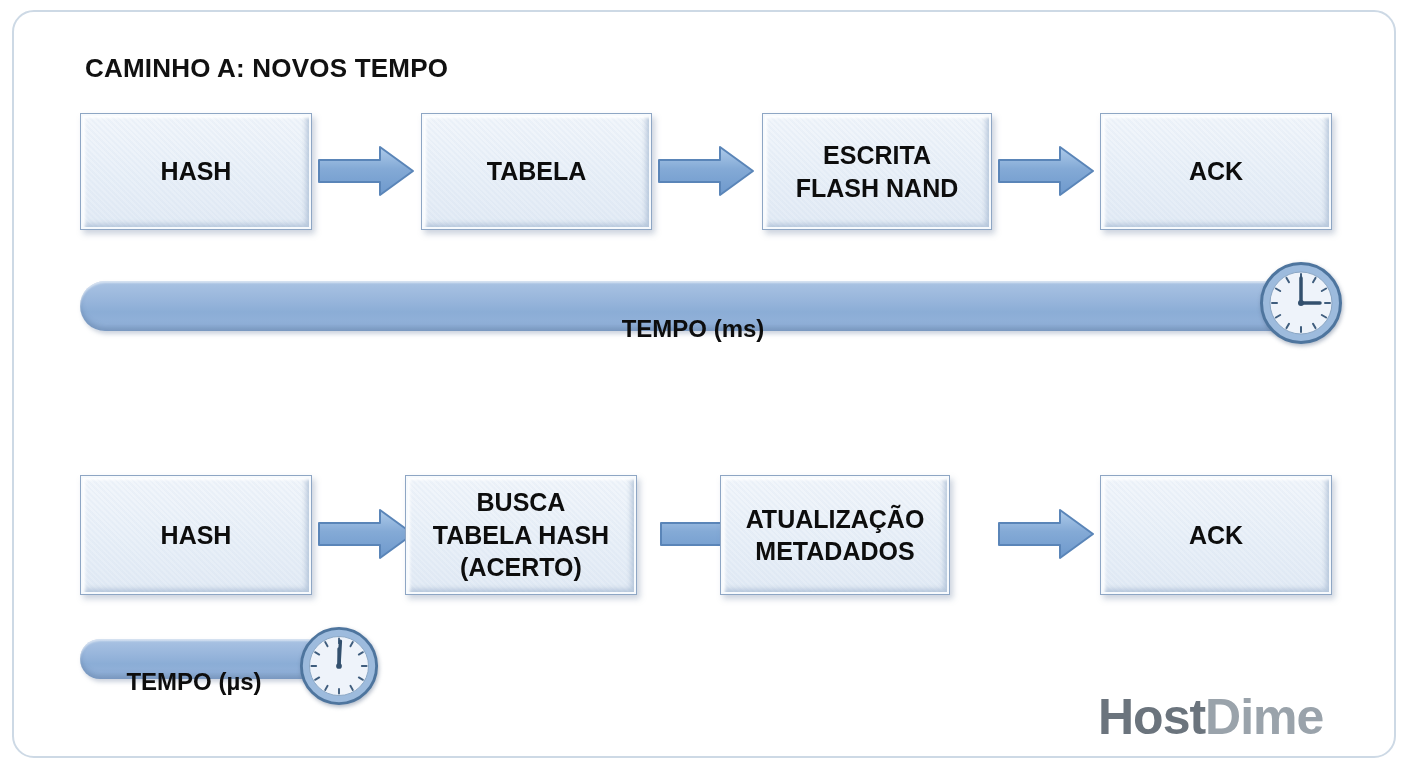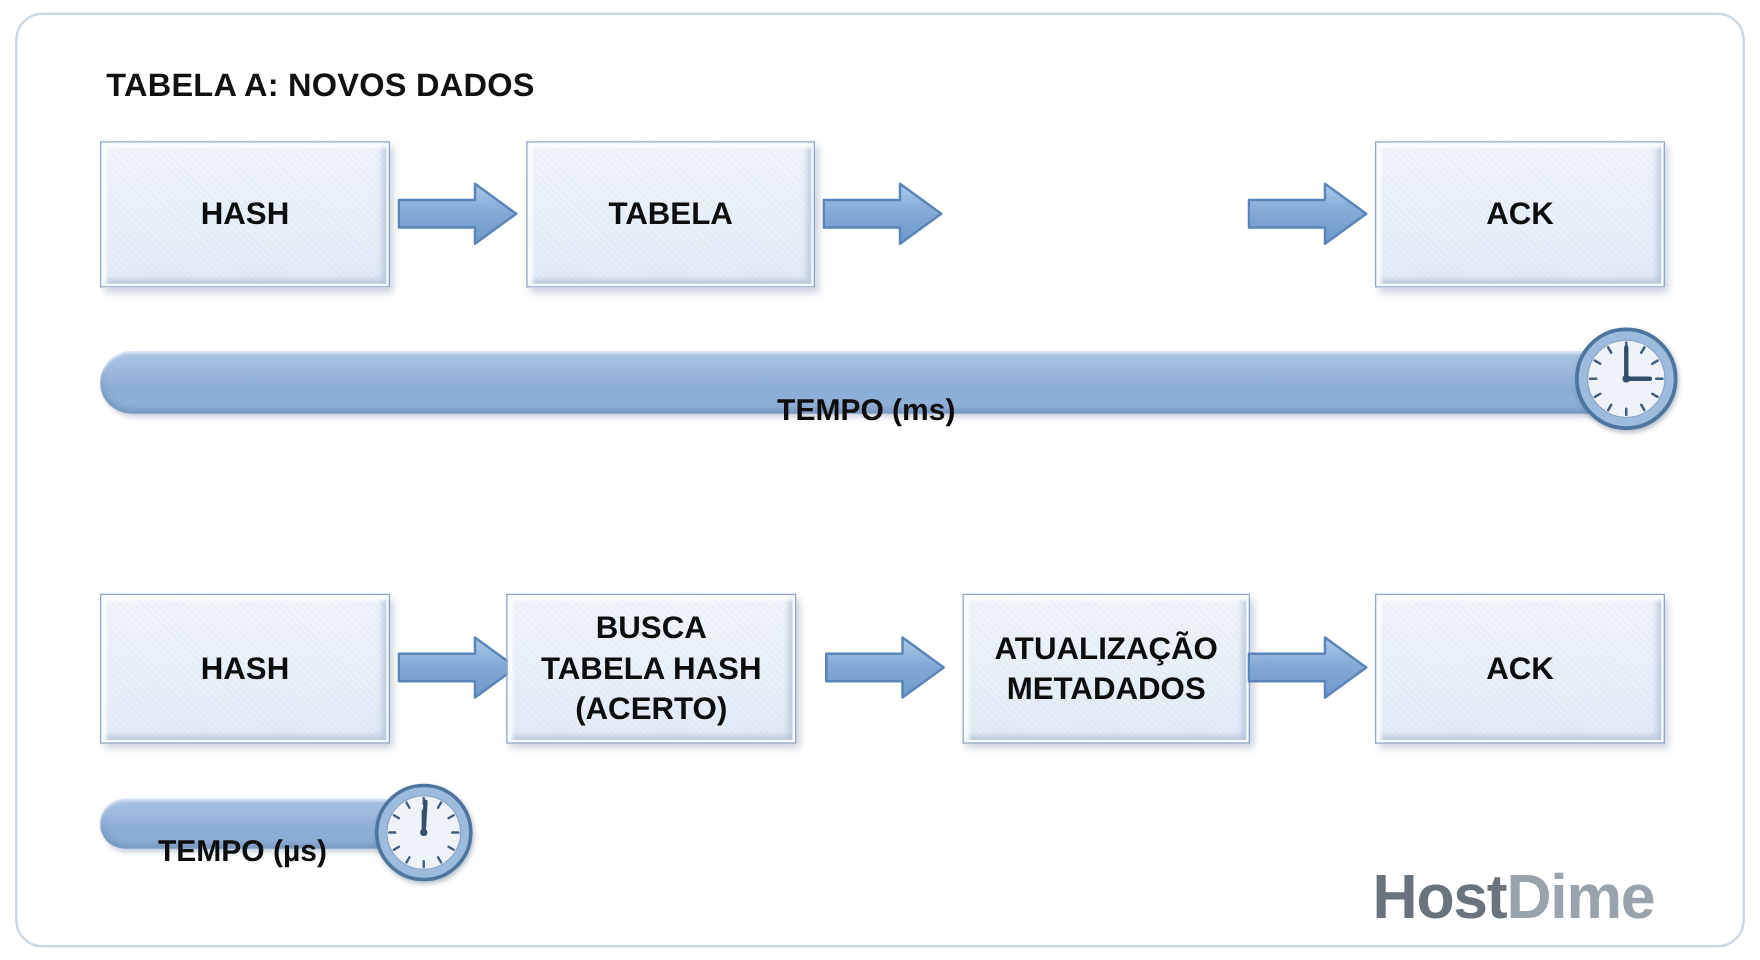--- a/index.html
+++ b/index.html
@@ -61,38 +61,42 @@
   <svg width="0" height="0" style="position:absolute" aria-hidden="true">
     <defs>
       <linearGradient id="arrowGrad" x1="0" y1="0" x2="0" y2="1">
         <stop offset="0" stop-color="#aecbea"></stop>
         <stop offset="0.45" stop-color="#84aad6"></stop>
         <stop offset="1" stop-color="#6e99cc"></stop>
       </linearGradient>
     </defs>
   </svg>
 
-  <div class="path-title" style="left:85px;top:53px;">TABELA A: NOVOS DADOS</div>
+  <div class="path-title" style="left:85px;top:53px;">CAMINHO A: NOVOS TEMPO</div>
 
   <div class="flow-box" style="left:80px;top:113px;width:230px;height:115px;">
     <span class="label">HASH</span>
   </div>
 
   <svg class="arrow" style="left:318px;top:145px;" viewBox="0 0 97 52">
     <path d="M1,15 L62,15 L62,2 L95,26 L62,50 L62,37 L1,37 Z" fill="url(#arrowGrad)" stroke="#5a85b8" stroke-width="2" stroke-linejoin="round"></path>
   </svg>
 
   <div class="flow-box" style="left:421px;top:113px;width:229px;height:115px;">
     <span class="label">TABELA</span>
   </div>
 
   <svg class="arrow" style="left:658px;top:145px;" viewBox="0 0 97 52">
     <path d="M1,15 L62,15 L62,2 L95,26 L62,50 L62,37 L1,37 Z" fill="url(#arrowGrad)" stroke="#5a85b8" stroke-width="2" stroke-linejoin="round"></path>
   </svg>
 
+  <div class="flow-box" style="left:762px;top:113px;width:228px;height:115px;">
+    <span class="label">ESCRITA
+FLASH NAND</span>
+  </div>
 
   <svg class="arrow" style="left:998px;top:145px;" viewBox="0 0 97 52">
     <path d="M1,15 L62,15 L62,2 L95,26 L62,50 L62,37 L1,37 Z" fill="url(#arrowGrad)" stroke="#5a85b8" stroke-width="2" stroke-linejoin="round"></path>
   </svg>
 
   <div class="flow-box" style="left:1100px;top:113px;width:230px;height:115px;">
     <span class="label">ACK</span>
   </div>
 
   <div class="timeline-bar" style="left:80px;top:281px;width:1226px;height:50px;">
@@ -135,21 +139,21 @@
   <div class="flow-box" style="left:405px;top:475px;width:230px;height:118px;">
     <span class="label">BUSCA
 TABELA HASH
 (ACERTO)</span>
   </div>
 
   <svg class="arrow" style="left:660px;top:508px;" viewBox="0 0 97 52">
     <path d="M1,15 L62,15 L62,2 L95,26 L62,50 L62,37 L1,37 Z" fill="url(#arrowGrad)" stroke="#5a85b8" stroke-width="2" stroke-linejoin="round"></path>
   </svg>
 
-  <div class="flow-box" style="left:770px;top:475px;width:228px;height:118px;">
+  <div class="flow-box" style="left:720px;top:475px;width:228px;height:118px;">
     <span class="label">ATUALIZAÇÃO
 METADADOS</span>
   </div>
 
   <svg class="arrow" style="left:998px;top:508px;" viewBox="0 0 97 52">
     <path d="M1,15 L62,15 L62,2 L95,26 L62,50 L62,37 L1,37 Z" fill="url(#arrowGrad)" stroke="#5a85b8" stroke-width="2" stroke-linejoin="round"></path>
   </svg>
 
   <div class="flow-box" style="left:1100px;top:475px;width:230px;height:118px;">
     <span class="label">ACK</span>

